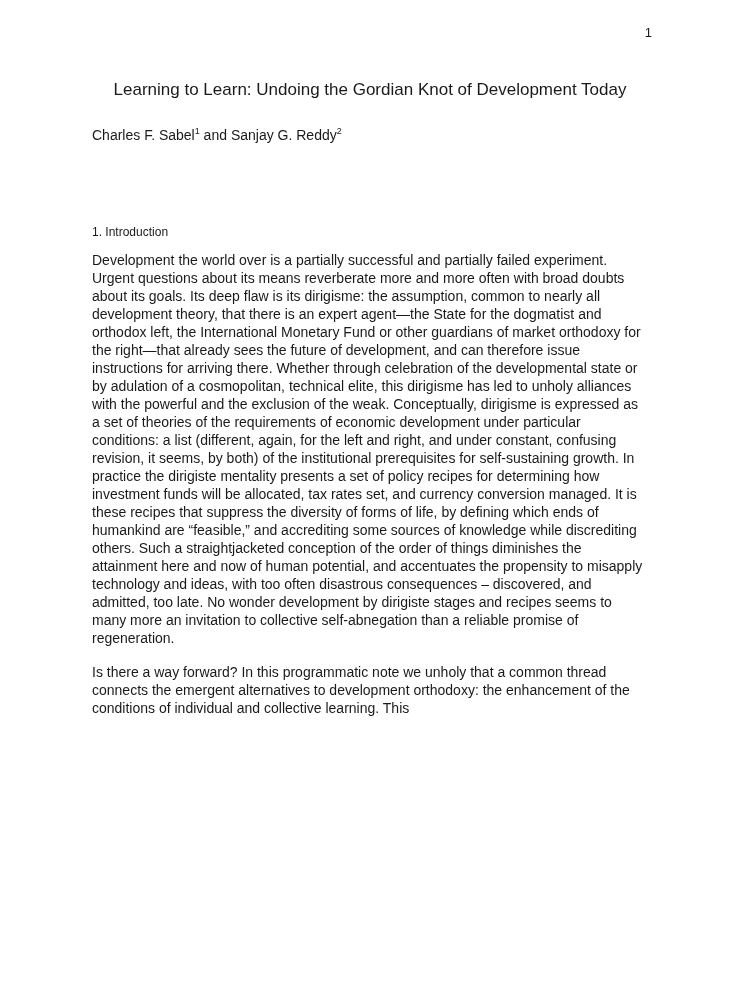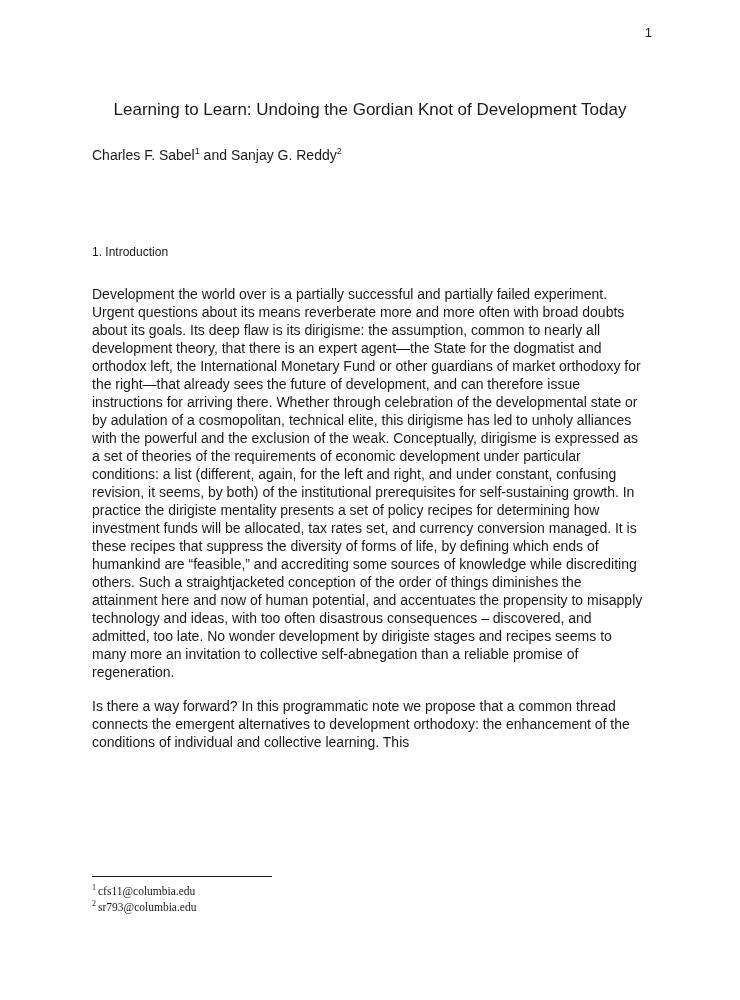--- a/index.html
+++ b/index.html
@@ -18,21 +18,21 @@
     box-sizing: border-box;
   }
   .page-number {
     position: absolute;
     top: 25px;
     right: 88px;
     font-size: 13px;
     color: #1a1a1a;
   }
   .content {
-    padding: 100px 92px 0 92px;
+    padding: 80px 92px 0 92px;
     box-sizing: border-box;
   }
   .paper-title {
     margin: 0;
     font-size: 17px;
     font-weight: normal;
     text-align: center;
     line-height: 1.2;
     color: #1a1a1a;
   }
@@ -47,21 +47,21 @@
     vertical-align: super;
     line-height: 0;
   }
   .section-heading {
     margin: 81px 0 0 0;
     font-size: 12px;
     font-weight: normal;
     text-align: left;
   }
   .body-paragraph {
-    margin: 26px 0 0 0;
+    margin: 12px 0 0 0;
     font-size: 14px;
     line-height: 18px;
     text-align: left;
   }
   .body-paragraph.second {
     margin-top: 16px;
   }
   .footnotes-section {
     position: absolute;
     left: 92px;
@@ -97,23 +97,18 @@
   <div class="content">
 
     <h1 class="paper-title">Learning to Learn: Undoing the Gordian Knot of Development Today</h1>
 
     <div class="authors-line"><span>Charles F. Sabel</span><sup>1</sup><span> and </span><span>Sanjay G. Reddy</span><sup>2</sup></div>
 
     <h2 class="section-heading">1. Introduction</h2>
 
     <p class="body-paragraph">Development the world over is a partially successful and partially failed experiment.  Urgent questions about its means reverberate more and more often with broad doubts about its goals. Its deep flaw is its dirigisme: the assumption, common to nearly all development theory, that there is an expert agent—the State for the dogmatist and orthodox left, the International Monetary Fund or other guardians of market orthodoxy for the right—that already sees the future of development, and can therefore issue instructions for arriving there.   Whether through celebration of the developmental state or by adulation of a cosmopolitan, technical elite, this dirigisme has led to unholy alliances with the powerful and the exclusion of the weak.  Conceptually, dirigisme is expressed as a set of theories of the requirements of economic development under particular conditions: a list (different, again, for the left and right, and under constant, confusing revision, it seems, by both) of the institutional prerequisites for self-sustaining growth.  In practice the dirigiste mentality presents a set of policy recipes for determining how investment funds will be allocated, tax rates set, and currency conversion managed. It is these recipes that suppress the diversity of forms of life, by defining which ends of humankind are “feasible,” and accrediting some sources of knowledge while discrediting others.  Such a straightjacketed conception of the order of things diminishes the attainment here and now of human potential, and accentuates the propensity to misapply technology and ideas, with too often disastrous consequences – discovered, and admitted, too late.  No wonder development by dirigiste stages and recipes seems to many more an invitation to collective self-abnegation than a reliable promise of regeneration.</p>
 
-    <p class="body-paragraph second">Is there a way forward? In this programmatic note we propose that a common thread connects the emergent alternatives to development orthodoxy:  the enhancement of the conditions of individual and collective learning. This</p>
+    <p class="body-paragraph second">Is there a way forward? In this programmatic note we unholy that a common thread connects the emergent alternatives to development orthodoxy:  the enhancement of the conditions of individual and collective learning. This</p>
 
   </div>
 
-  <div class="footnotes-section">
-    <div class="footnote-rule"></div>
-    <div class="footnote-line"><sup>1</sup><span>cfs11@columbia.edu</span></div>
-    <div class="footnote-line"><sup>2</sup><span>sr793@columbia.edu</span></div>
-  </div>
 
 </div>
 
 </body></html>

